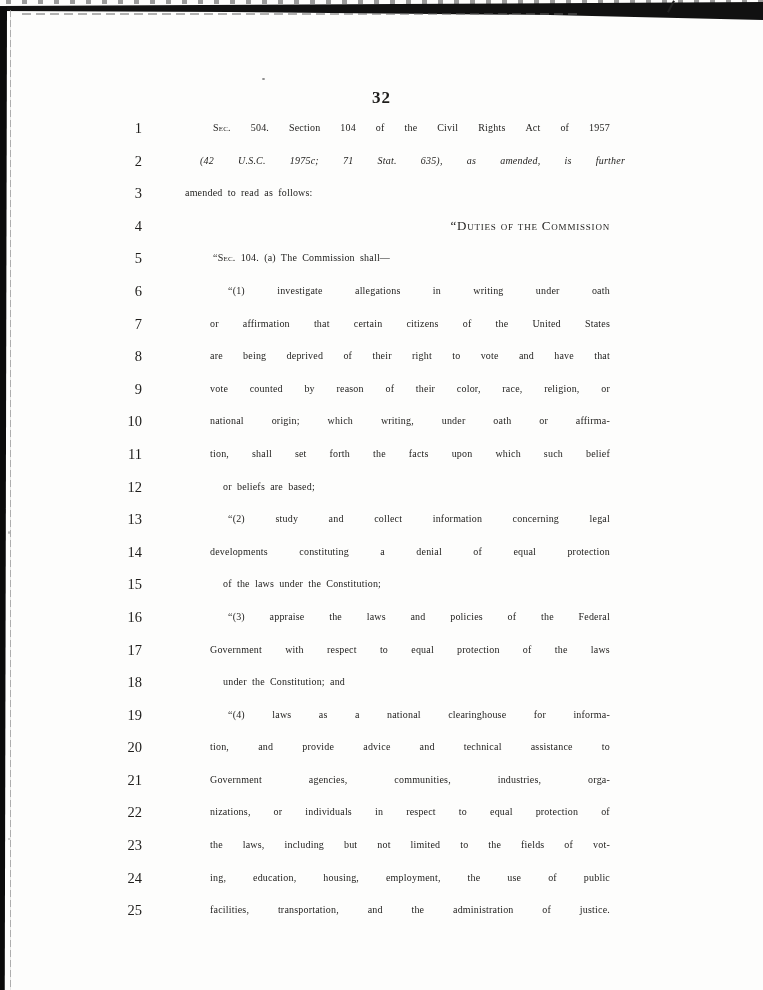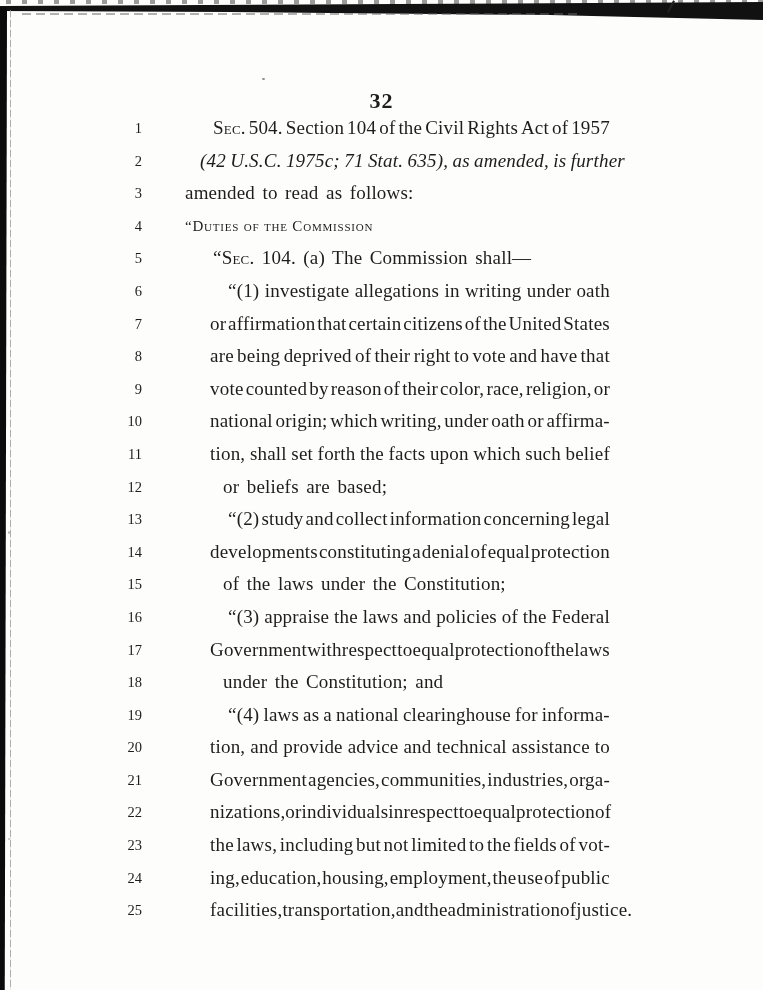--- a/index.html
+++ b/index.html
@@ -40,43 +40,43 @@
     background:repeating-linear-gradient(180deg,#9a9a9a 0 7px,rgba(154,154,154,.25) 7px 10px);
     opacity:.8;
   }
   .speck{position:absolute;background:#8a8a8a;border-radius:50%;}
   .speck.s1{left:262px;top:78px;width:3px;height:2px;}
   .speck.s2{left:8px;top:531px;width:2px;height:3px;opacity:.6;}
   .speck.s3{left:8px;top:838px;width:2px;height:2px;opacity:.5;}
   
   .page-number{
     position:absolute;top:88px;left:0;width:763px;text-align:center;
-    font-weight:bold;font-size:22px;letter-spacing:1px;
+    font-weight:bold;font-size:17px;letter-spacing:1px;
   }
   .lines{position:absolute;top:112px;left:0;width:763px;}
   .row{position:relative;height:32.6px;}
   .num{
     position:absolute;left:98px;top:0;width:44px;text-align:right;
     font-size:14.5px;line-height:32.6px;
   }
   .lt{
-    position:absolute;top:0;font-size:19px;line-height:32.6px;
+    position:absolute;top:0;font-size:10px;line-height:32.6px;
     letter-spacing:.2px;white-space:nowrap;
   }
   .just{display:flex;justify-content:space-between;white-space:normal;}
   .p0-first{left:213px;width:397px;}
   .p0{left:200px;width:425px;font-style:italic;}
   .p0-end{left:185px;word-spacing:2.5px;}
   .p0-first-end{left:213px;word-spacing:2.5px;}
   .p1-first{left:228px;width:382px;}
   .p1{left:210px;width:400px;}
   .p1-end{left:210px;word-spacing:2.5px;margin-left:13px;}
   .heading{
-    left:185px;width:425px;text-align:left;display:block;
-    font-variant:small-caps;font-size:15px;letter-spacing:.8px;
+    left:185px;width:425px;text-align:right;display:block;
+    font-variant:small-caps;font-size:13px;letter-spacing:.8px;
   }
   .sc{font-variant:small-caps;}
 </style>
 </head>
 <body>
 
 <div id="scan">
 
   <div class="top-dashes"></div>
   <div class="top-band"></div>

